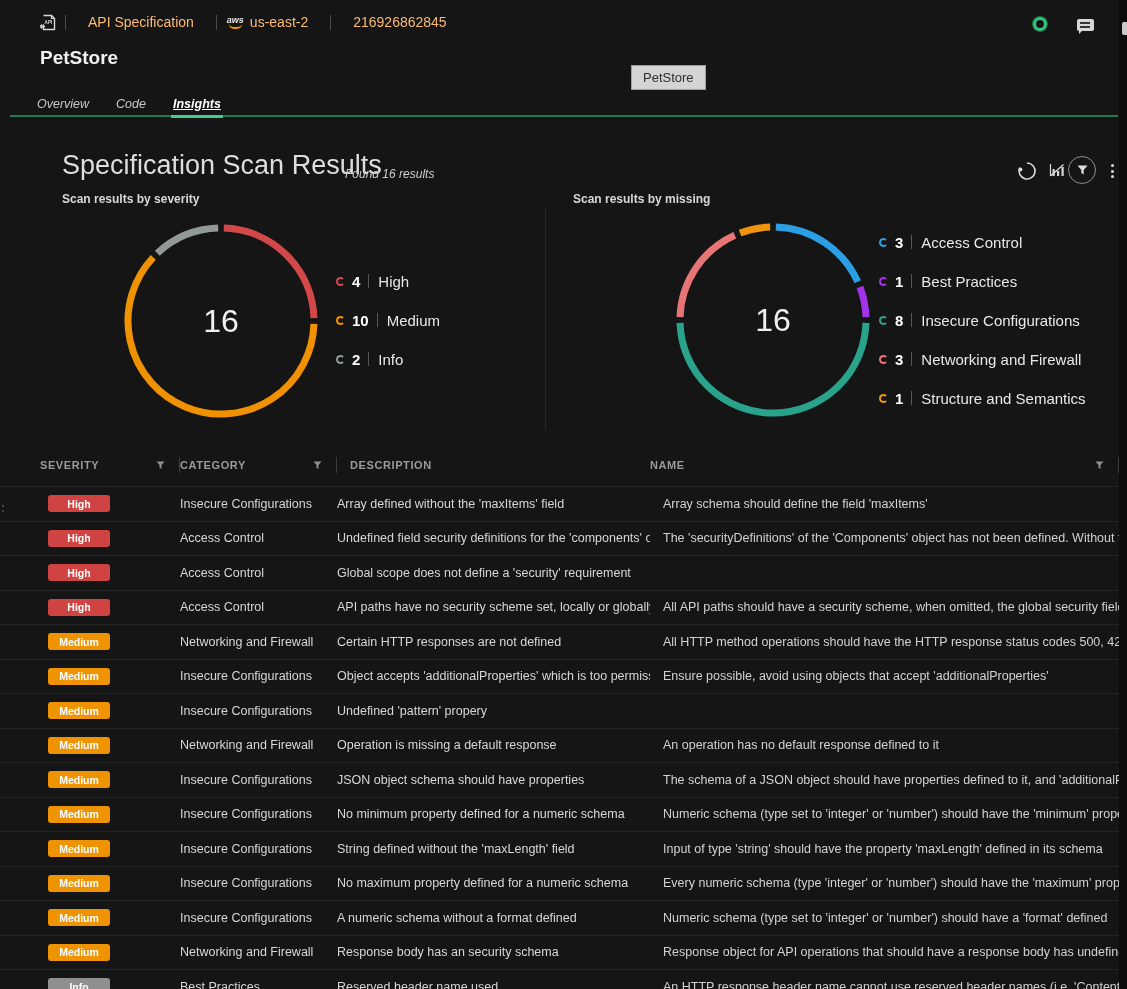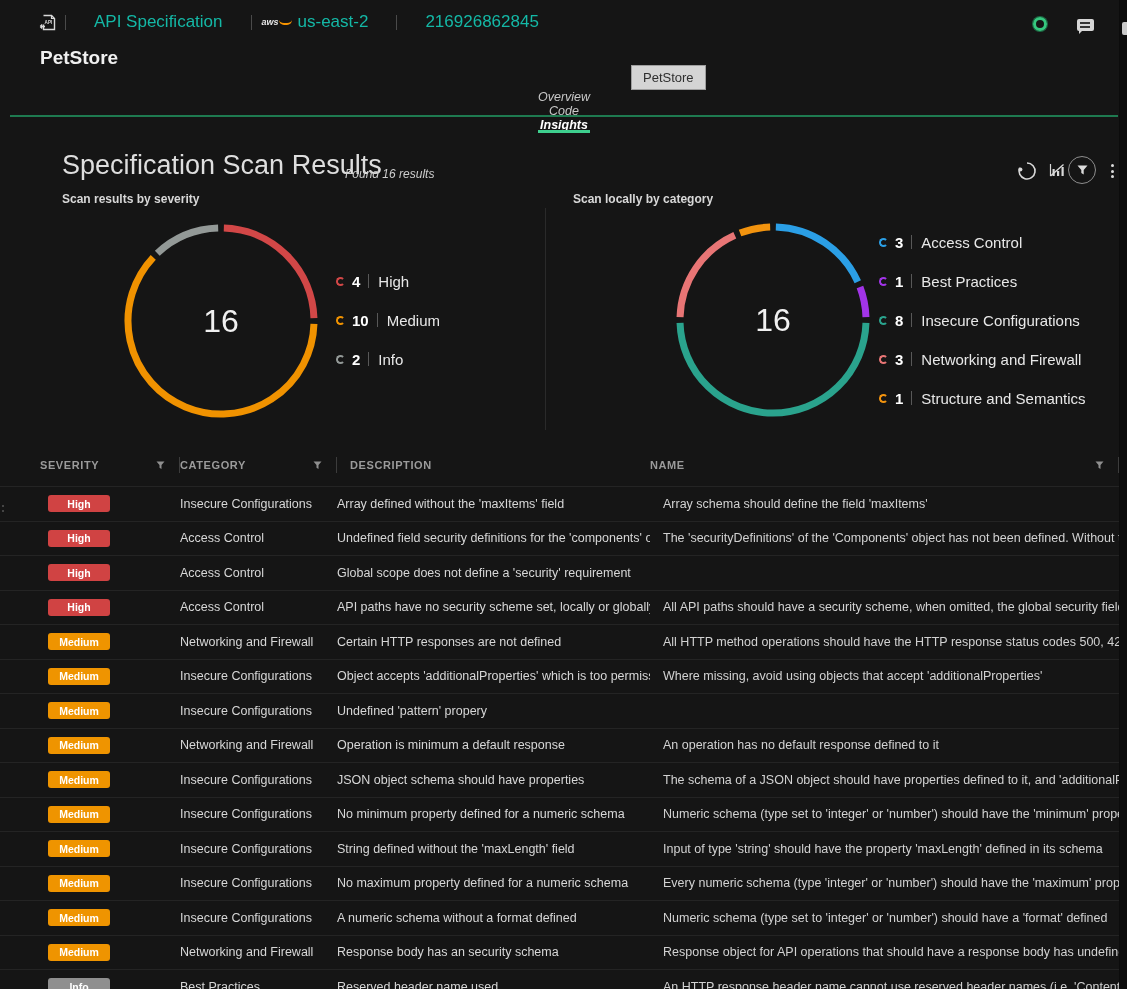--- a/index.html
+++ b/index.html
@@ -4,39 +4,39 @@
 <style>
   * { margin:0; padding:0; box-sizing:border-box; }
   html,body { width:1127px; height:989px; }
   body {
     position:relative; overflow:hidden;
     background:#151515; color:#e6e6e6;
     font-family:"Liberation Sans", sans-serif;
   }
   
   .topbar { position:absolute; top:0; left:0; right:0; height:44px; display:flex; align-items:center; padding-left:38px; }
-  .topbar .crumb { font-size:17px; color:#14b8a6; margin:0 28px; white-space:nowrap; }
+  .topbar .crumb { font-size:14px; color:#fdba74; margin:0 22px; white-space:nowrap; }
   .topbar .sep { width:1px; height:15px; background:#4a4a4a; display:inline-block; }
   .api-doc-icon { margin-right:8px; flex:0 0 auto; }
-  .aws-logo { display:inline-flex; flex-direction:row; align-items:center; margin-left:10px; margin-right:6px; }
+  .aws-logo { display:inline-flex; flex-direction:column; align-items:center; margin-left:10px; margin-right:6px; }
   .aws-text { font-size:9px; font-weight:bold; font-style:italic; color:#e8e8e8; line-height:8px; }
   .aws-smile { width:13px; height:5px; border-bottom:2px solid #f79400; border-radius:0 0 9px 9px; }
   .aws-logo + .crumb { margin-left:0; }
   .status-icon { position:absolute; top:17px; left:1033px; width:14px; height:14px; border-radius:50%;
     border:3px solid #35c77e; box-shadow:0 0 0 1px #1d6b45; }
   .chat-icon { position:absolute; top:19px; left:1077px; width:17px; height:12px; background:#d6d6d6; border-radius:2px; }
   .chat-icon i { position:absolute; left:3px; height:1.5px; background:#333; width:10px; display:block; }
   .chat-icon i:nth-child(1){ top:3px; } .chat-icon i:nth-child(2){ top:7px; }
   .chat-icon::after { content:""; position:absolute; left:2px; bottom:-3px; border:3px solid transparent; border-top-color:#d6d6d6; border-left-color:#d6d6d6; }
   .edge-sliver { position:absolute; top:22px; right:0; width:5px; height:13px; background:#c9c9c9; border-radius:2px 0 0 2px; z-index:5; }
   
   .page-title { position:absolute; left:40px; top:47px; font-size:19px; font-weight:bold; color:#f0f0f0; }
   .tooltip { position:absolute; left:631px; top:65px; background:#d4d4d4; color:#2e2e2e;
     border:1px solid #9e9e9e; font-size:13px; padding:4px 11px; z-index:6; }
-  .tabs { position:absolute; left:0; right:9px; top:90px; height:27px; display:flex; align-items:center; padding-left:37px;flex-direction:column; }
+  .tabs { position:absolute; left:0; right:9px; top:90px; height:27px; display:flex; align-items:center; padding-left:37px; }
   .tabs .tabline { position:absolute; left:10px; right:0; bottom:0; height:2px; background:#1e7a50; }
   .tab { font-size:12.5px; font-style:italic; color:#c8c8c8; margin-right:27px; position:relative; height:100%; display:flex; align-items:center; cursor:pointer; }
   .tab.active { color:#ffffff; font-weight:bold;text-decoration:underline; }
   .tab.active::after { content:""; position:absolute; left:-2px; right:-2px; bottom:-1px; height:3px; background:#3ecf8e; z-index:2; }
   
   .panel-title { position:absolute; left:62px; top:150px; font-size:27px; font-weight:400; color:#dedede; }
   .panel-subtitle { position:absolute; left:345px; top:167px; font-size:12px; font-style:italic; color:#cdcdcd; }
   .hicon { position:absolute; cursor:pointer; }
   .icon-refresh { left:1016px; top:160px; }
   .icon-chart { left:1048px; top:161px; }
@@ -135,21 +135,21 @@
     <path d="M0.5 0.5 h10 l-3.8 4.5 v4.5 l-2.4 -1.5 v-3 z" fill="#dcdcdc"></path>
   </svg>
 </div>
 <div class="hicon icon-kebab">
     <i></i>
     <i></i>
     <i></i>
   </div>
 
 <div class="chart-title c0">Scan results by severity</div>
-<div class="chart-title c1">Scan locally by category</div>
+<div class="chart-title c1">Scan results by missing</div>
 <div class="charts-divider"></div>
 <svg class="donut c0" id="donut-0" viewBox="0 0 200 200">
     <path d="M 102.84 7.04 A 93 93 0 0 1 192.96 97.16" fill="none" stroke="#d24747" stroke-width="7"></path>
     <path d="M 192.96 102.84 A 93 93 0 1 1 32.26 36.28" fill="none" stroke="#f09200" stroke-width="7"></path>
     <path d="M 36.28 32.26 A 93 93 0 0 1 97.16 7.04" fill="none" stroke="#939997" stroke-width="7"></path>
     <text x="100" y="111" text-anchor="middle" font-size="32" fill="#f0f0f0">16</text>
   </svg>
 <svg class="donut c1" id="donut-1" viewBox="0 0 200 200">
     <path d="M 102.84 7.04 A 93 93 0 0 1 184.79 61.80" fill="none" stroke="#2b9fe6" stroke-width="7"></path>
     <path d="M 186.97 67.05 A 93 93 0 0 1 192.96 97.16" fill="none" stroke="#a234e8" stroke-width="7"></path>
@@ -274,35 +274,35 @@
         <div class="cell">Networking and Firewall</div>
         <div class="cell">Certain HTTP responses are not defined</div>
         <div class="cell desc">All HTTP method operations should have the HTTP response status codes 500, 429 and 400 defined, ex</div>
       </div>
       <div class="t-row">
         <div>
           <div class="badge" style="background: rgb(239, 148, 0);">Medium</div>
         </div>
         <div class="cell">Insecure Configurations</div>
         <div class="cell">Object accepts 'additionalProperties' which is too permissive</div>
-        <div class="cell desc">Where missing, avoid using objects that accept 'additionalProperties'</div>
+        <div class="cell desc">Ensure possible, avoid using objects that accept 'additionalProperties'</div>
       </div>
       <div class="t-row">
         <div>
           <div class="badge" style="background: rgb(239, 148, 0);">Medium</div>
         </div>
         <div class="cell">Insecure Configurations</div>
         <div class="cell">Undefined 'pattern' propery</div>
       </div>
       <div class="t-row">
         <div>
           <div class="badge" style="background: rgb(239, 148, 0);">Medium</div>
         </div>
         <div class="cell">Networking and Firewall</div>
-        <div class="cell">Operation is minimum a default response</div>
+        <div class="cell">Operation is missing a default response</div>
         <div class="cell desc">An operation has no default response defined to it</div>
       </div>
       <div class="t-row">
         <div>
           <div class="badge" style="background: rgb(239, 148, 0);">Medium</div>
         </div>
         <div class="cell">Insecure Configurations</div>
         <div class="cell">JSON object schema should have properties</div>
         <div class="cell desc">The schema of a JSON object should have properties defined to it, and 'additionalProperties' set to false</div>
       </div>

